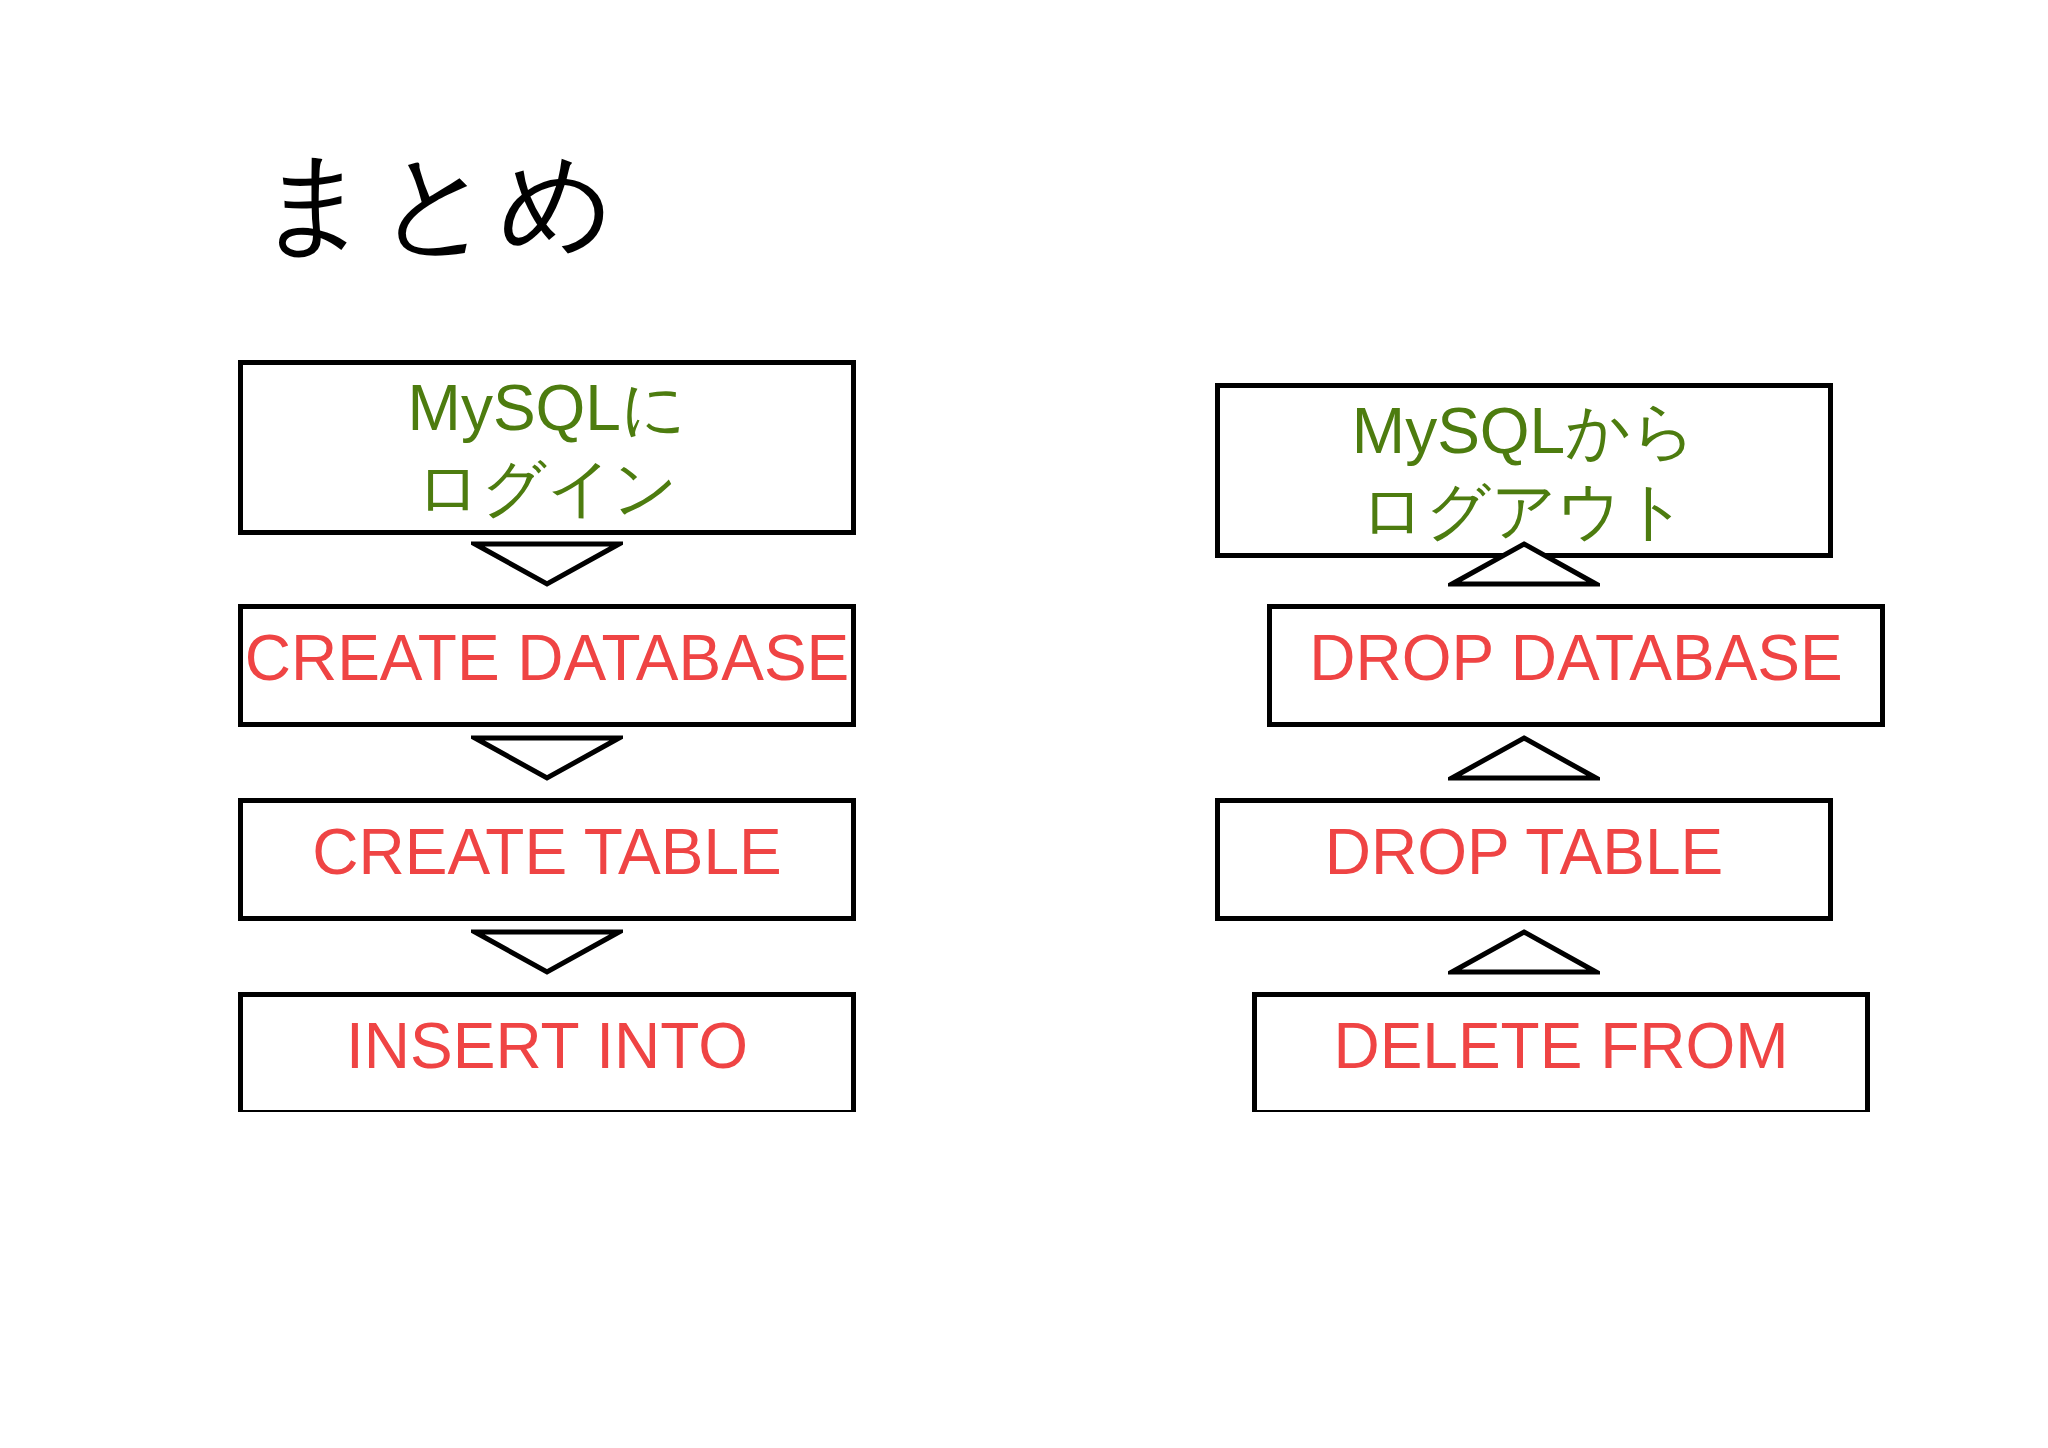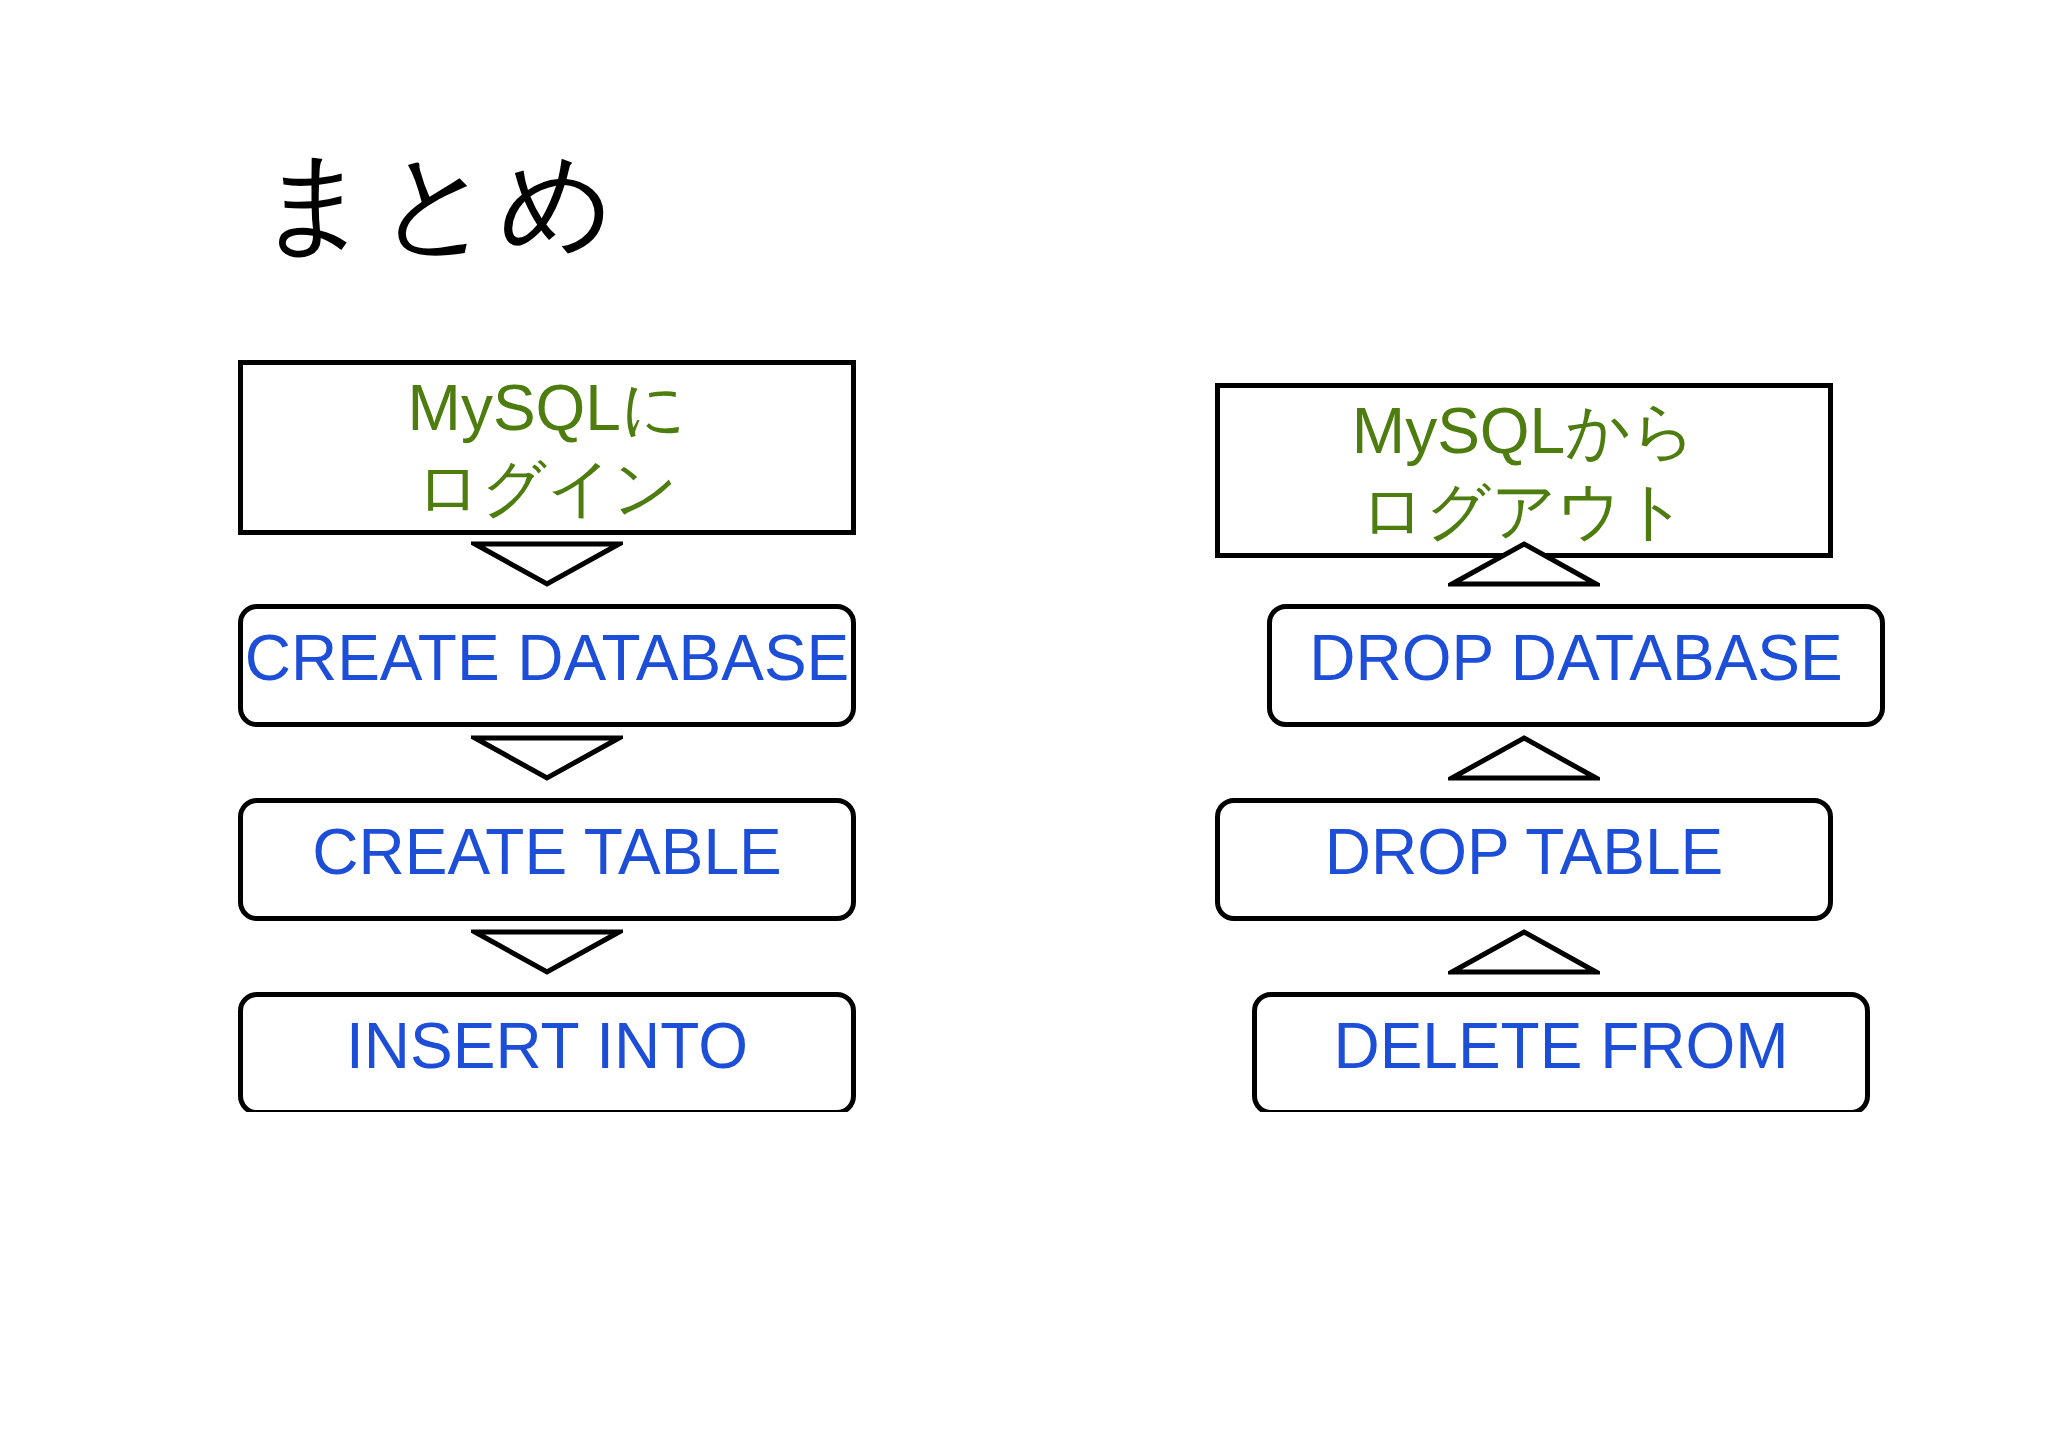--- a/index.html
+++ b/index.html
@@ -38,24 +38,23 @@
   }
   .box .txt {
     white-space: pre-line;
     line-height: 1.25;
   }
   .lbl {
     color: #4d7c0f;
     font-size: 64px;
   }
   .cmd {
-    color: #1d4ed8;
+    color: #ef4444;
     font-size: 64px;
     padding-bottom: 16px;
-    border-radius: 19px;
   }
   
   .b-l1 { left: 238px;  top: 360px;  width: 618px; height: 175px; }
   .b-l2 { left: 238px;  top: 604px;  width: 618px; height: 123px; }
   .b-l3 { left: 238px;  top: 798px;  width: 618px; height: 123px; }
   .b-l4 { left: 238px;  top: 992px;  width: 618px; height: 123px; }
   
   .b-r1 { left: 1215px; top: 347px;  width: 618px; height: 175px; margin-top: 36px; }
   .b-r2 { left: 1267px; top: 604px;  width: 618px; height: 123px; text-align: center; }
   .b-r3 { left: 1215px; top: 798px;  width: 618px; height: 123px; }

